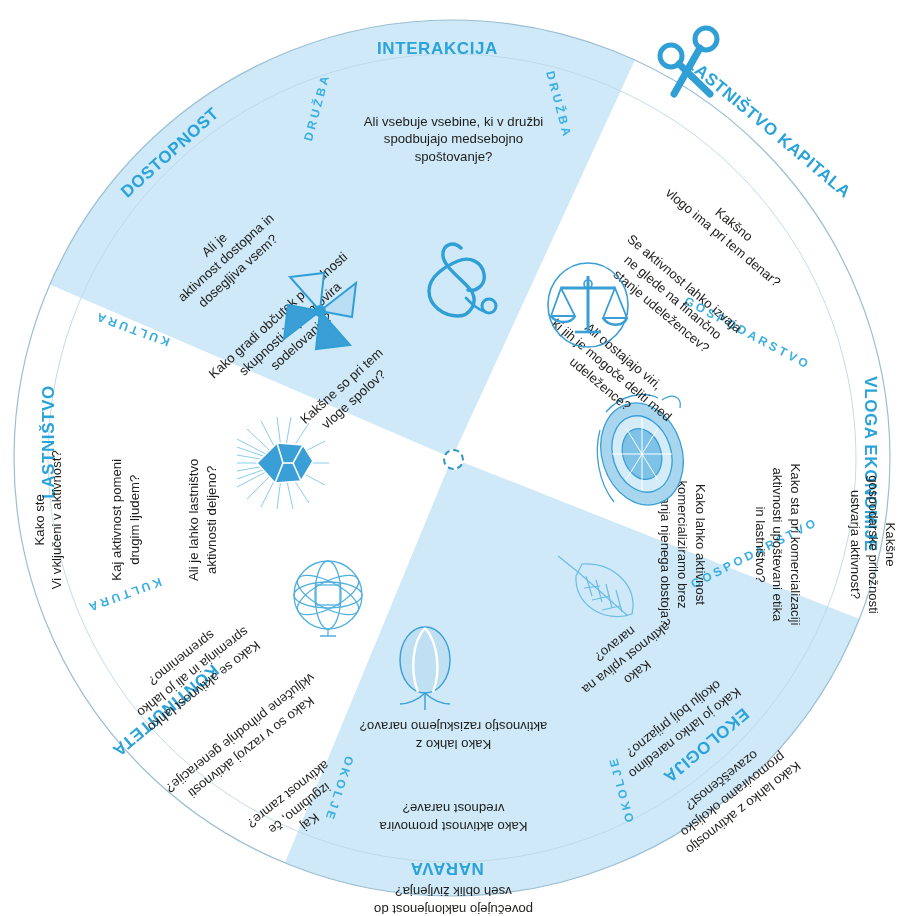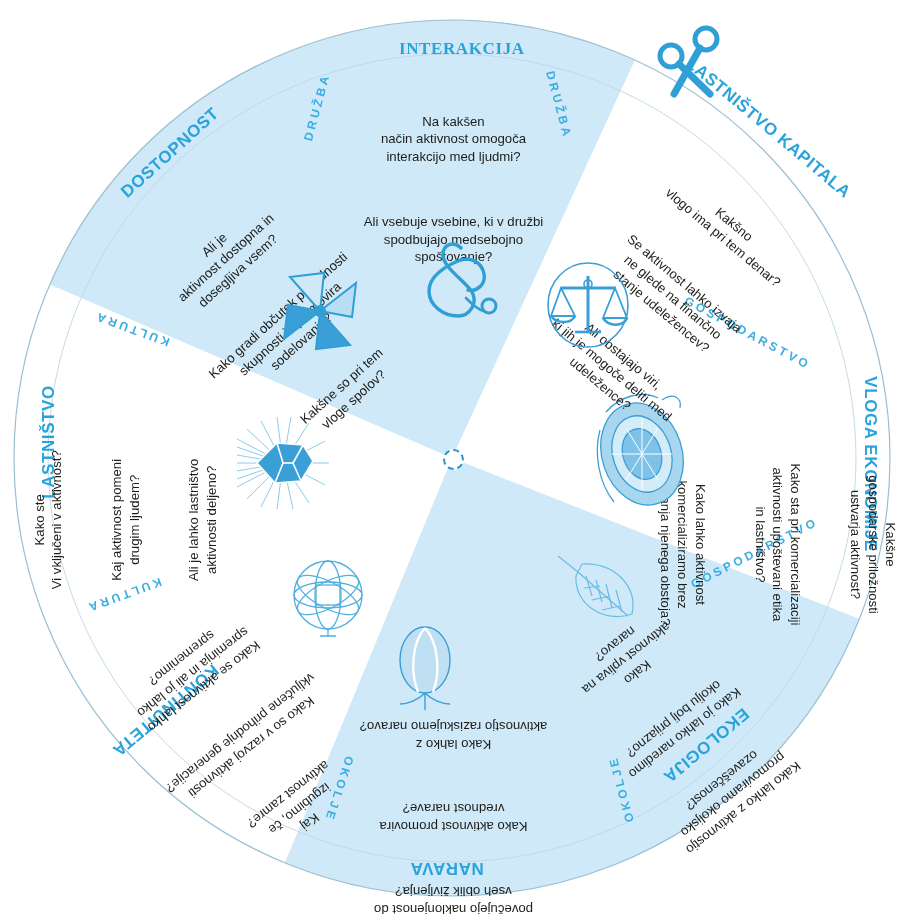--- a/index.html
+++ b/index.html
@@ -68,26 +68,23 @@
 
 <div class="icon" style="left:652px;top:22px;">
   <svg width="74" height="78" viewBox="0 0 74 78" fill="none" stroke="#2f9fd6" stroke-width="5" stroke-linecap="round">
     <circle cx="54" cy="17" r="11"></circle>
     <circle cx="19" cy="34" r="11"></circle>
     <path d="M48 26 L22 72" stroke-width="7"></path>
     <path d="M27 42 L58 72" stroke-width="7"></path>
   </svg>
 </div>
 
-<div class="txt heading" style="left:399px;top:39px;font-family:Liberation Serif, serif;">INTERAKCIJA</div>
+<div class="txt heading" style="left:377px;top:39px;">INTERAKCIJA</div>
 
 <div class="txt qblock" style="left:326px;top:77px;width:255px;">
-  <div class="q" style="white-space:pre-line;">Na kakšen
-način aktivnost omogoča
-interakcijo med ljudmi?</div>
   <div class="q" style="white-space:pre-line;">Ali vsebuje vsebine, ki v družbi
 spodbujajo medsebojno
 spoštovanje?</div>
 </div>
 
 <div class="icon" style="left:406px;top:232px;">
   <svg width="92" height="96" viewBox="0 0 92 96" fill="none" stroke="#2f9fd6" stroke-width="3.4" stroke-linecap="round">
     <path d="M55 16 C47 8, 36 13, 37 24 C38 36, 60 50, 66 60 C72 71, 64 84, 52 84
              C38 84, 23 74, 23 59 C23 44, 40 34, 52 29 C64 24, 76 30, 78 42
              C80 53, 70 60, 62 58"></path>

